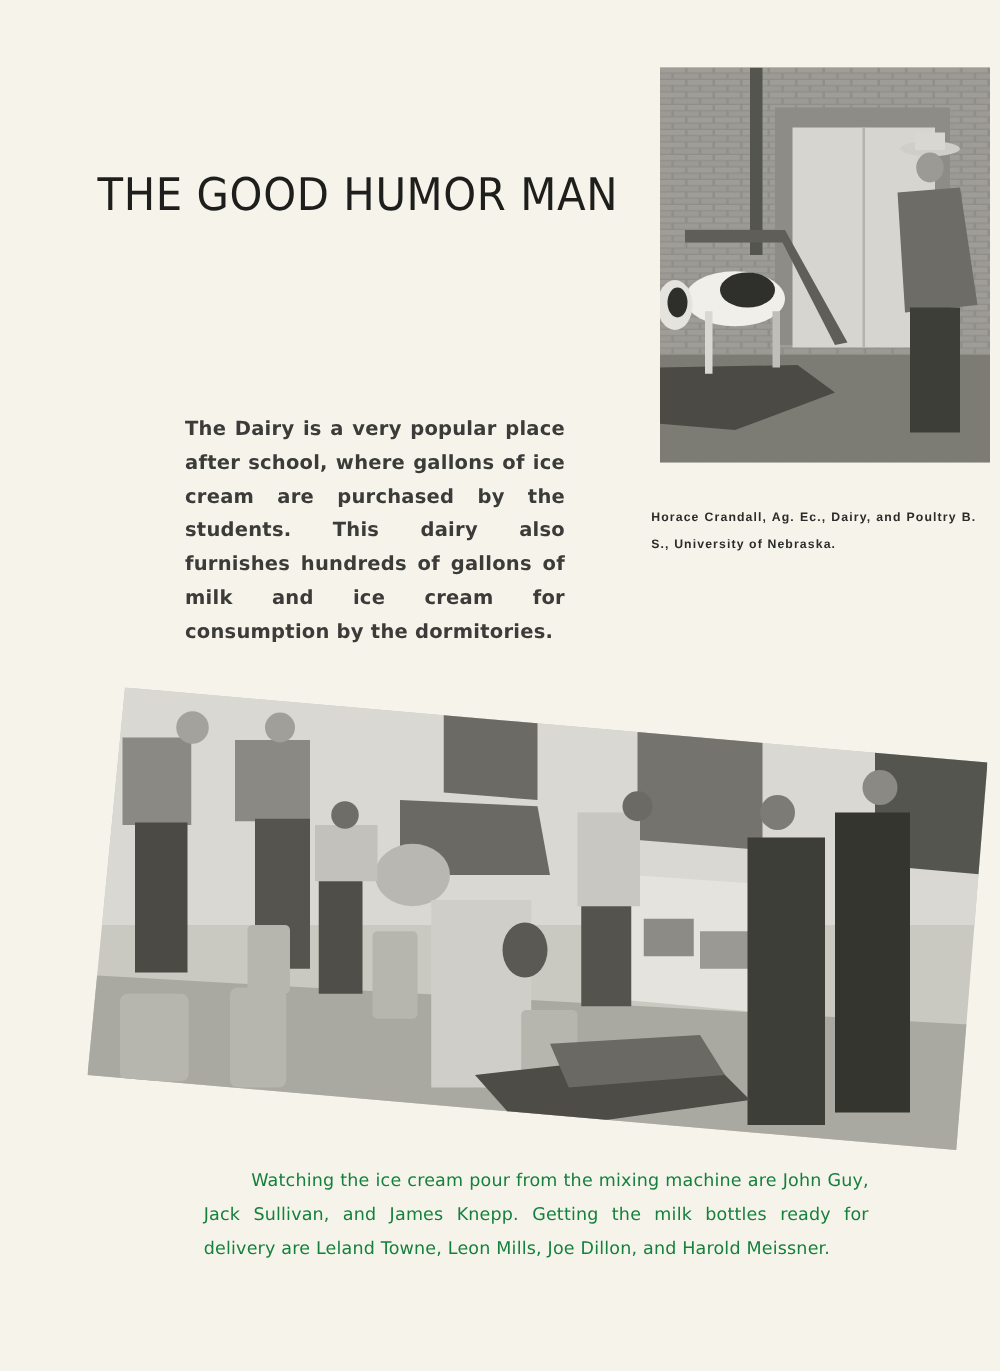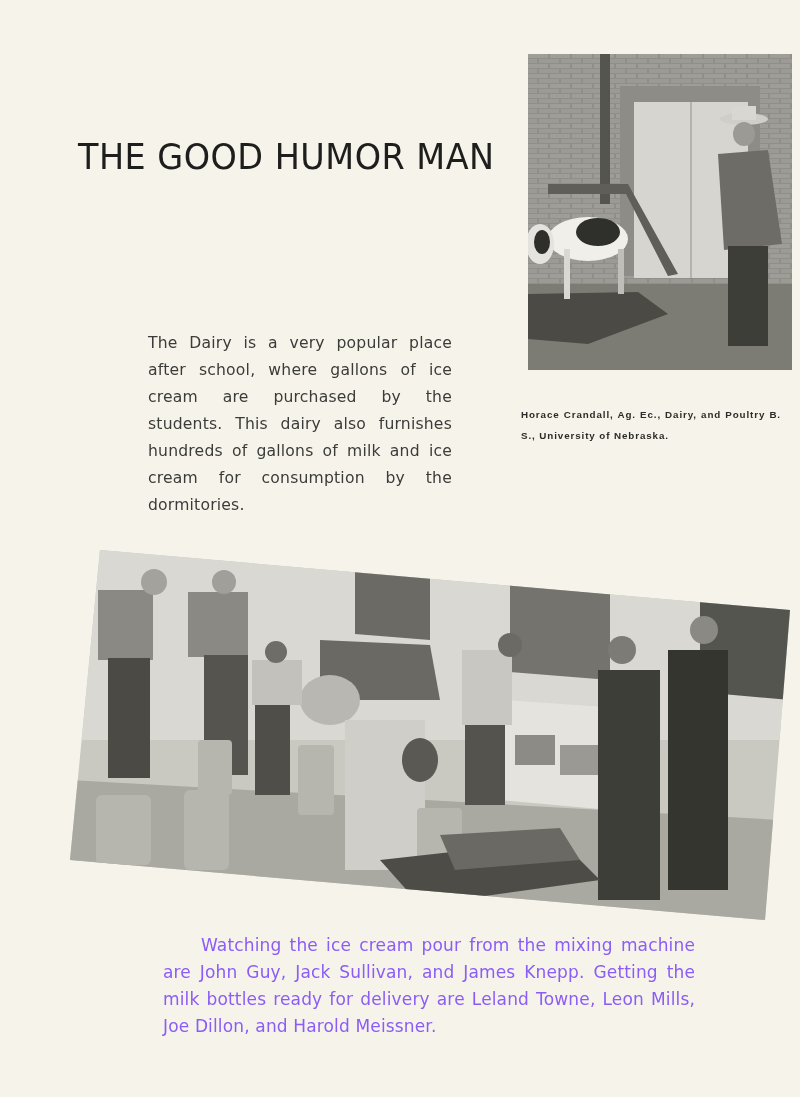--- a/index.html
+++ b/index.html
@@ -14,41 +14,41 @@
       font-family: "DejaVu Sans", "Liberation Sans", sans-serif;
       font-size: 36px; font-weight: normal; letter-spacing: 0.5px;
       color: #1e1e1c; margin: 0; white-space: nowrap;
       transform: scaleX(0.93); transform-origin: left top;
     }
     .intro {
       position: absolute; left: 148px; top: 330px; width: 304px;
       font-size: 15.6px; line-height: 27px; text-align: justify;
       text-indent: 0; margin: 0; color: #3b3b39;
       font-family: "DejaVu Sans", "Liberation Sans", sans-serif;
-      font-weight: 400; letter-spacing: 0.2px;
+      font-weight: 700; letter-spacing: 0.2px;
     }
     .portrait {
       position: absolute; left: 528px; top: 54px; width: 264px; height: 316px;
       overflow: hidden; background: #8a8a86;
     }
     .caption-top {
       position: absolute; left: 508px; top: 391px; width: 260px;
       font-family: "Liberation Sans", "DejaVu Sans", sans-serif;
       font-weight: bold; font-size: 9.8px; line-height: 21px;
       letter-spacing: 0.9px; color: #2b2b29; margin: 13px; text-align: justify;
     }
     .group-photo {
       position: absolute; left: 0; top: 0; width: 800px; height: 1097px;
       pointer-events: none;
     }
     .outro {
       position: absolute; left: 163px; top: 932px; width: 532px;
       font-family: "DejaVu Sans", "Liberation Sans", sans-serif;
-      font-size: 17px; line-height: 27px; text-align: justify; margin: 0;
-      color: #8b5cf6; letter-spacing: 0.15px;
+      font-size: 14px; line-height: 27px; text-align: justify; margin: 0;
+      color: #15803d; letter-spacing: 0.15px;
     }
     .outro .indent { display: inline-block; width: 38px; }
   </style>
 </head>
 <body>
 
 <h1 class="title">THE GOOD HUMOR MAN</h1>
 
 <p class="intro"><span style="display:inline-block;width:0px"></span><span>The Dairy is a very popular place after school, where gallons of ice cream are purchased by the students. This dairy also furnishes hundreds of gallons of milk and ice cream for consumption by the dormitories.</span></p>
 

